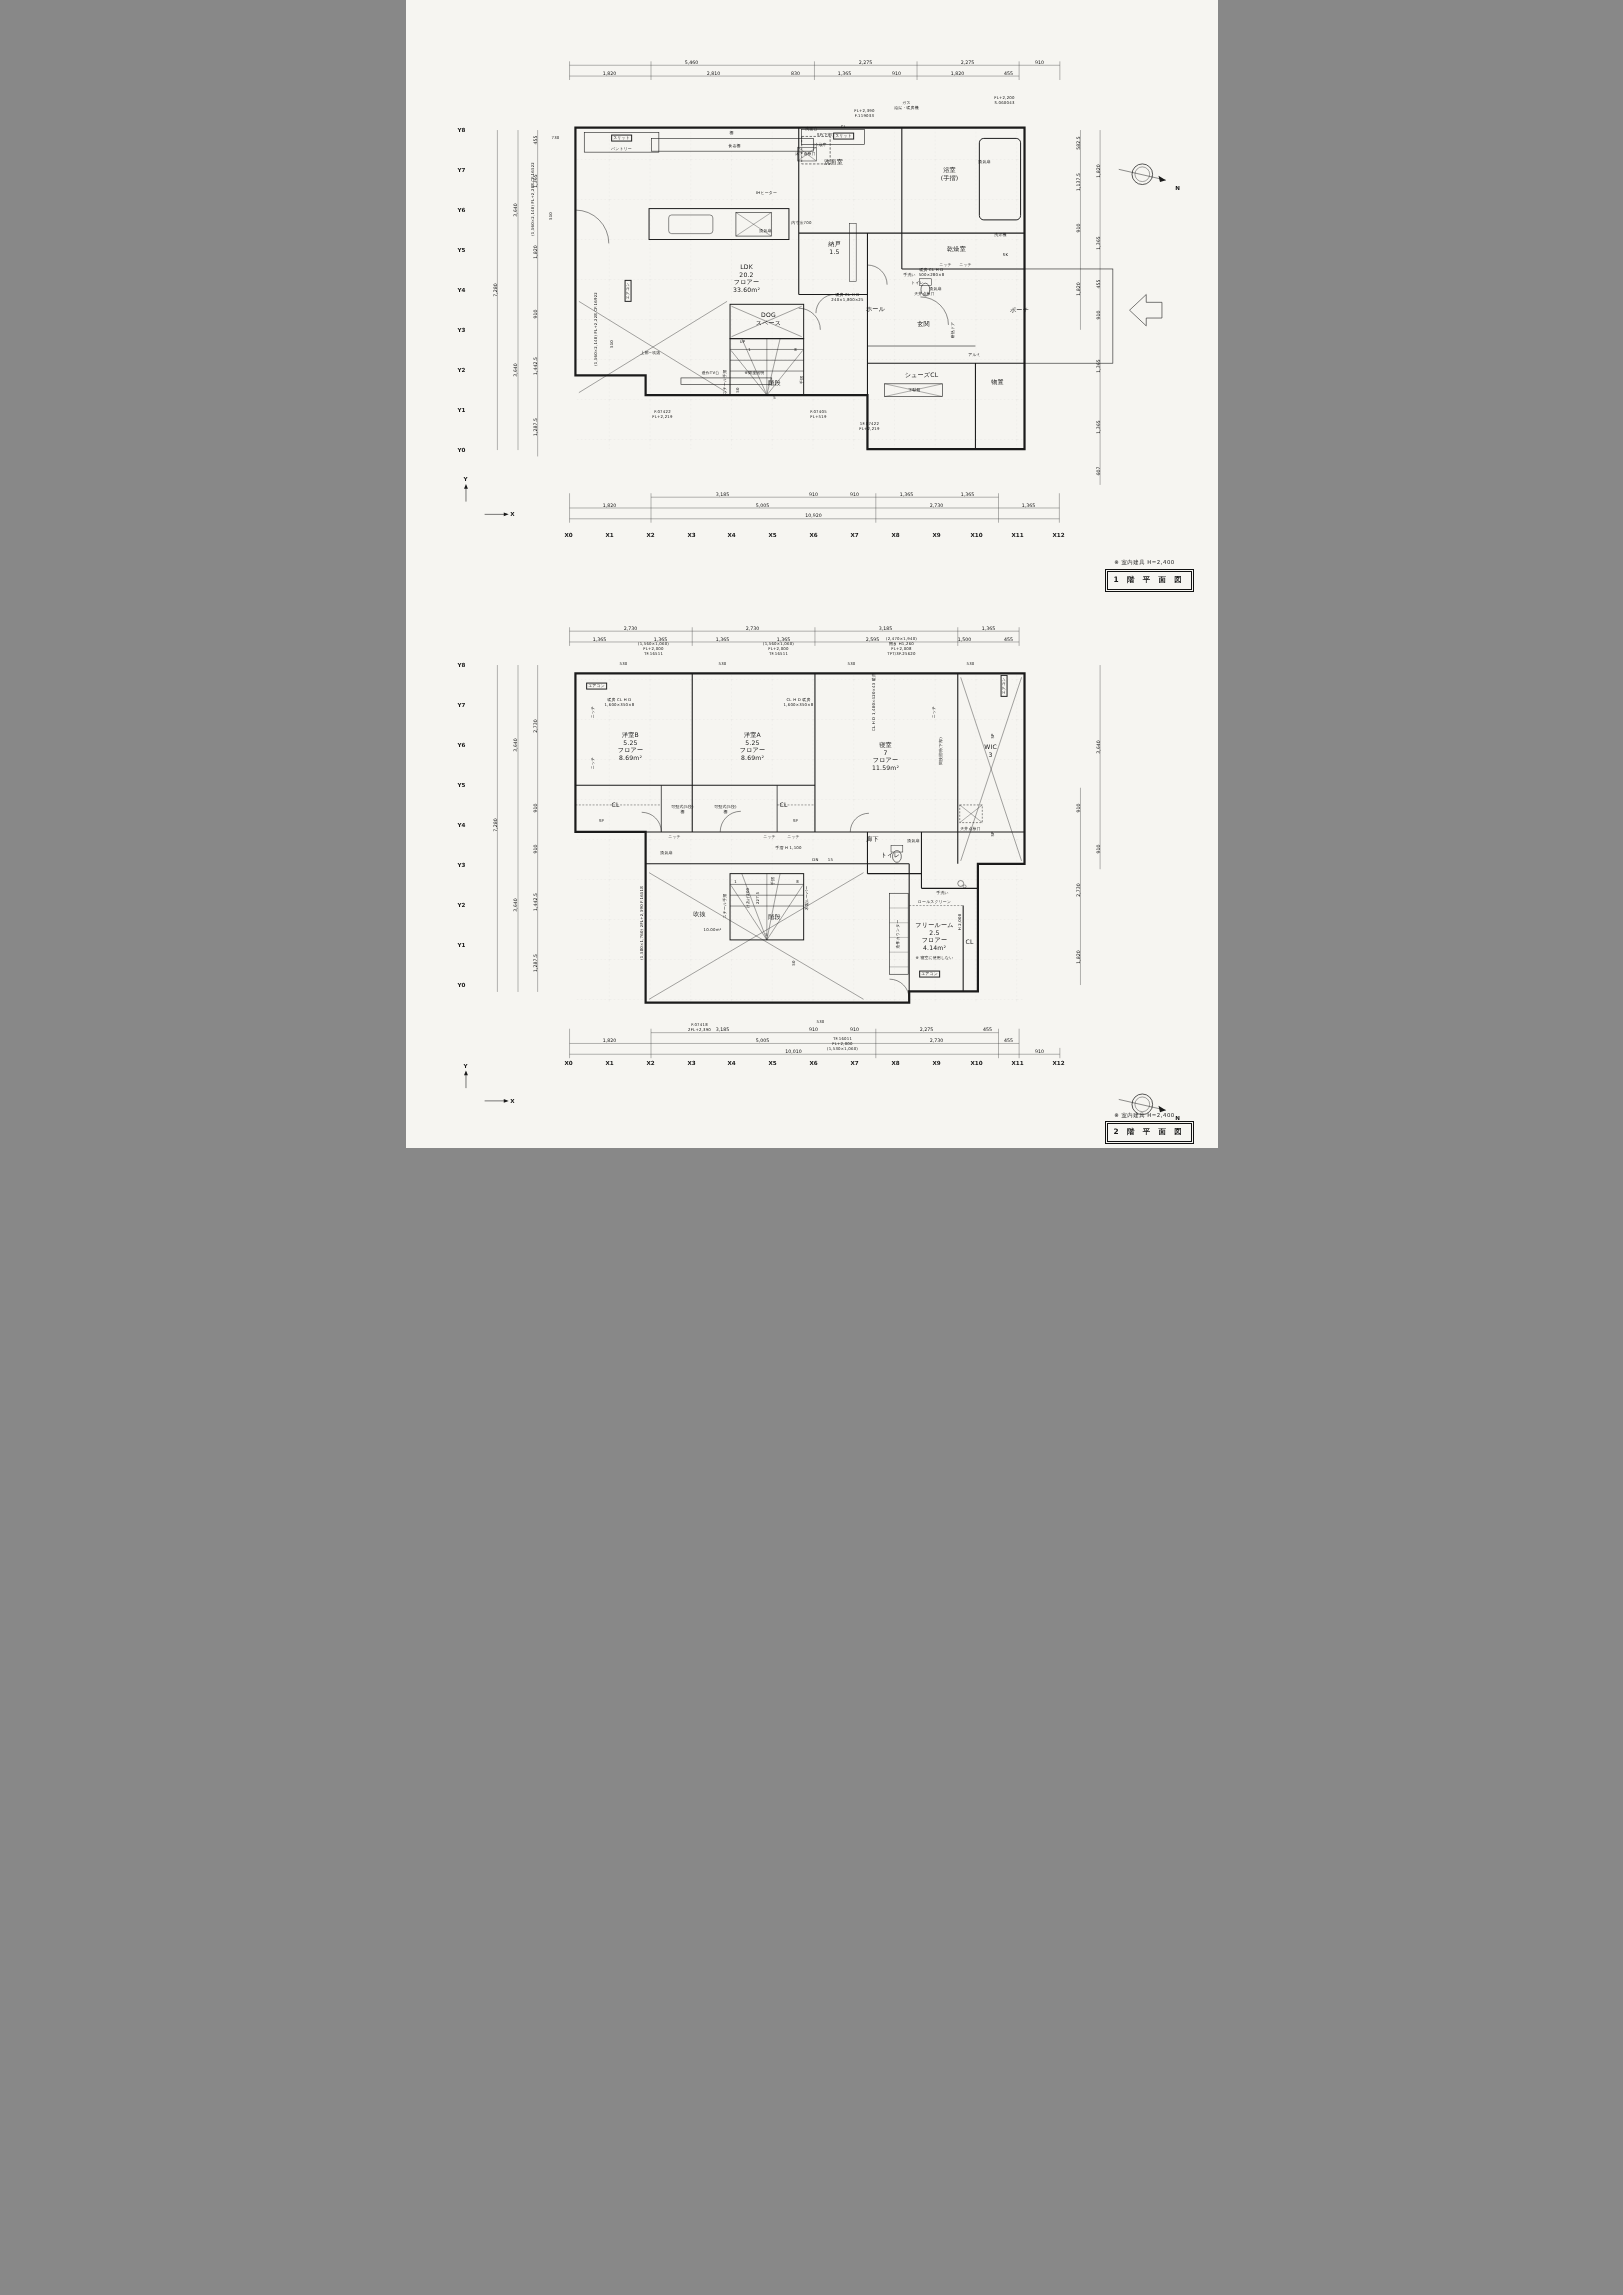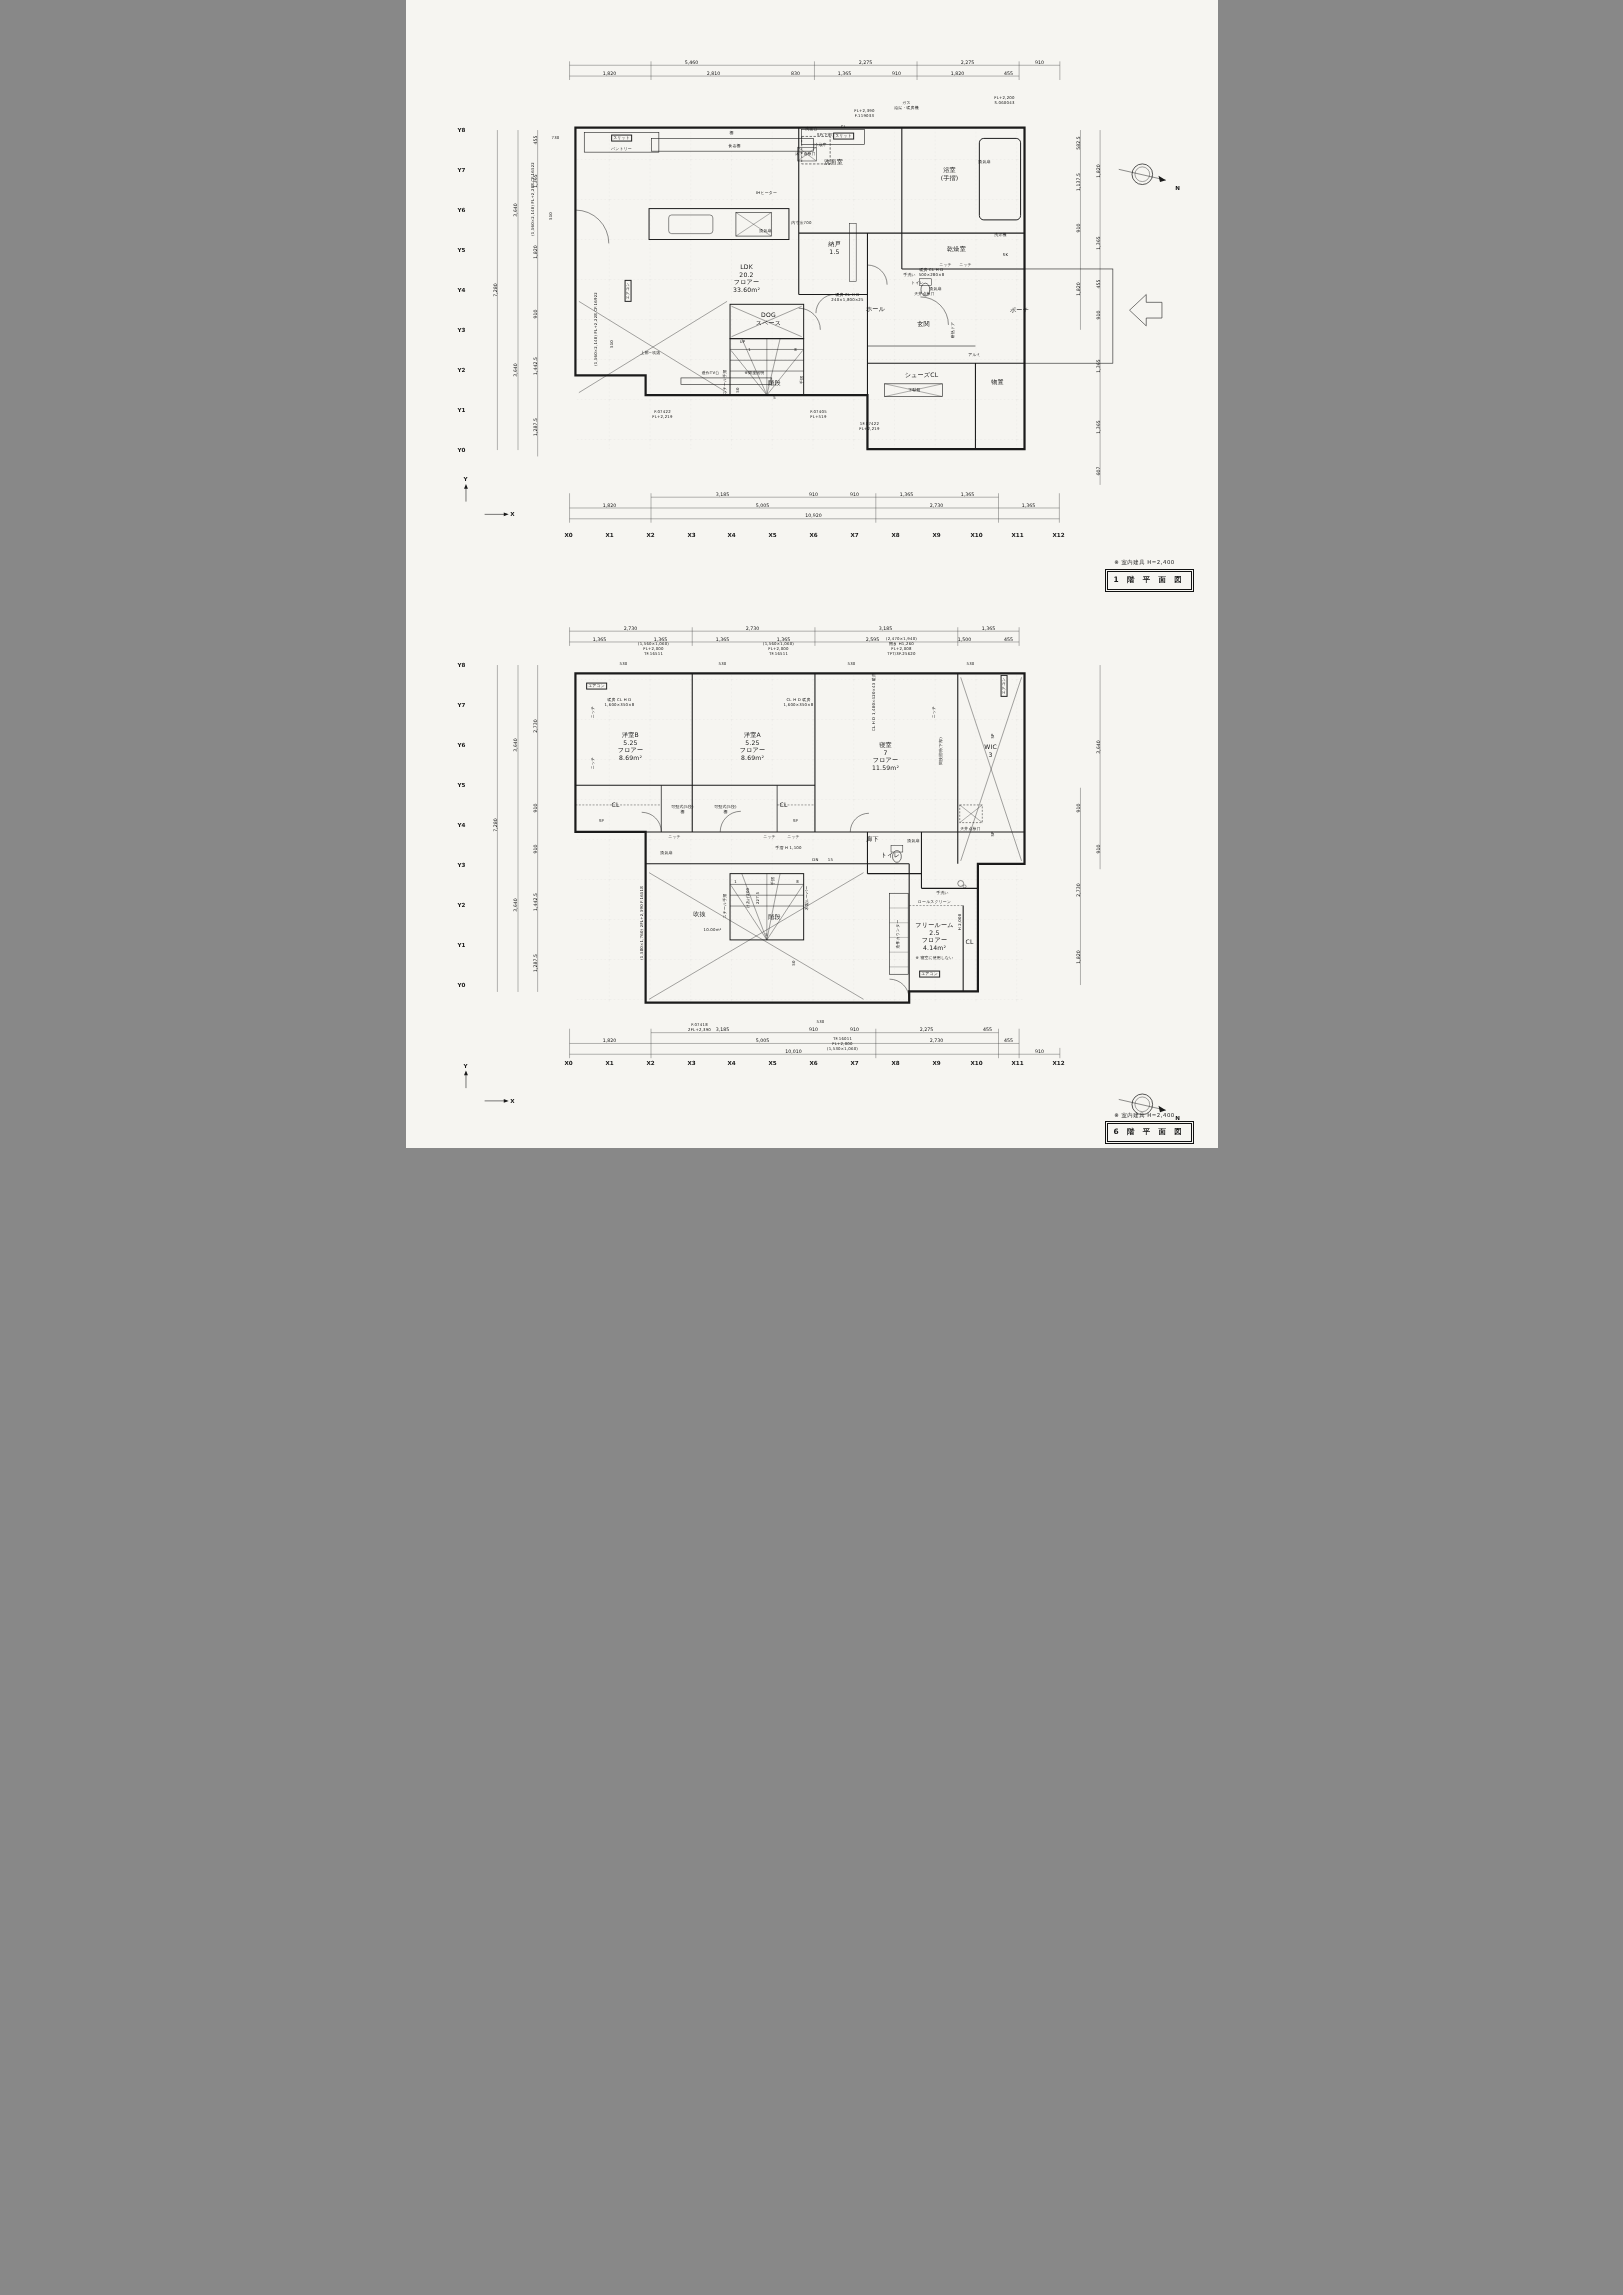--- a/index.html
+++ b/index.html
@@ -444,17 +444,17 @@
       <span class="lb sm rot" style="left: 236px; top: 923px;">(1,580×1,760) 2FL+2,390 F.16518</span>
     </div>
 
   <div class="notebk" style="left:739px;top:562px;">※ 室内建具 H=2,400</div>
   <div class="titlebox" style="left:701px;top:571px;">
     <span>1 階 平 面 図</span>
   </div>
 
   <div class="notebk" style="left:739px;top:1115px;">※ 室内建具 H=2,400</div>
   <div class="titlebox" style="left:701px;top:1123px;">
-    <span>6 階 平 面 図</span>
+    <span>2 階 平 面 図</span>
   </div>
 
 </div>
 
 
 </body></html>

